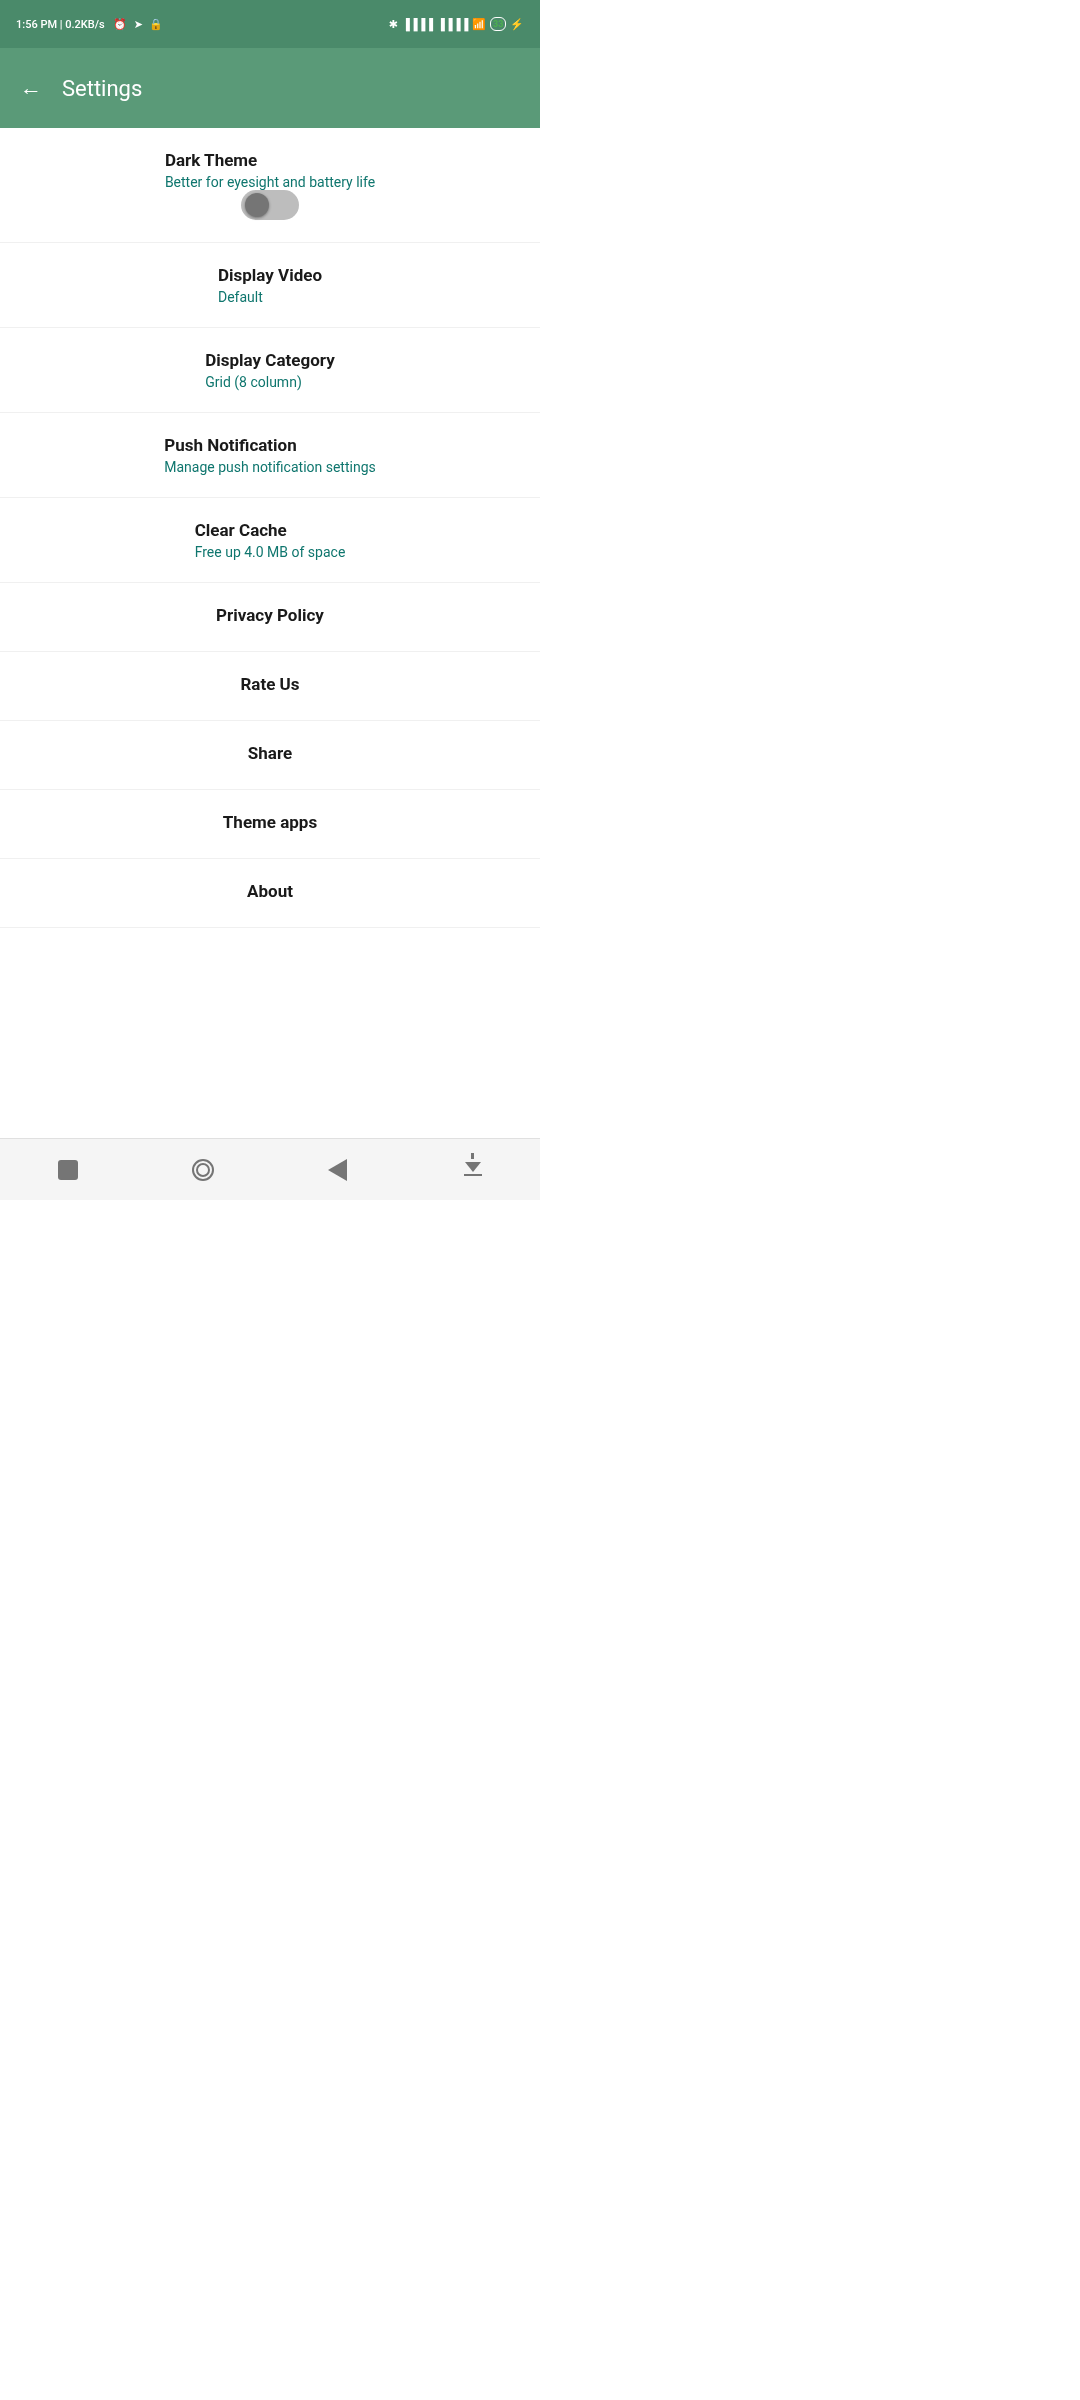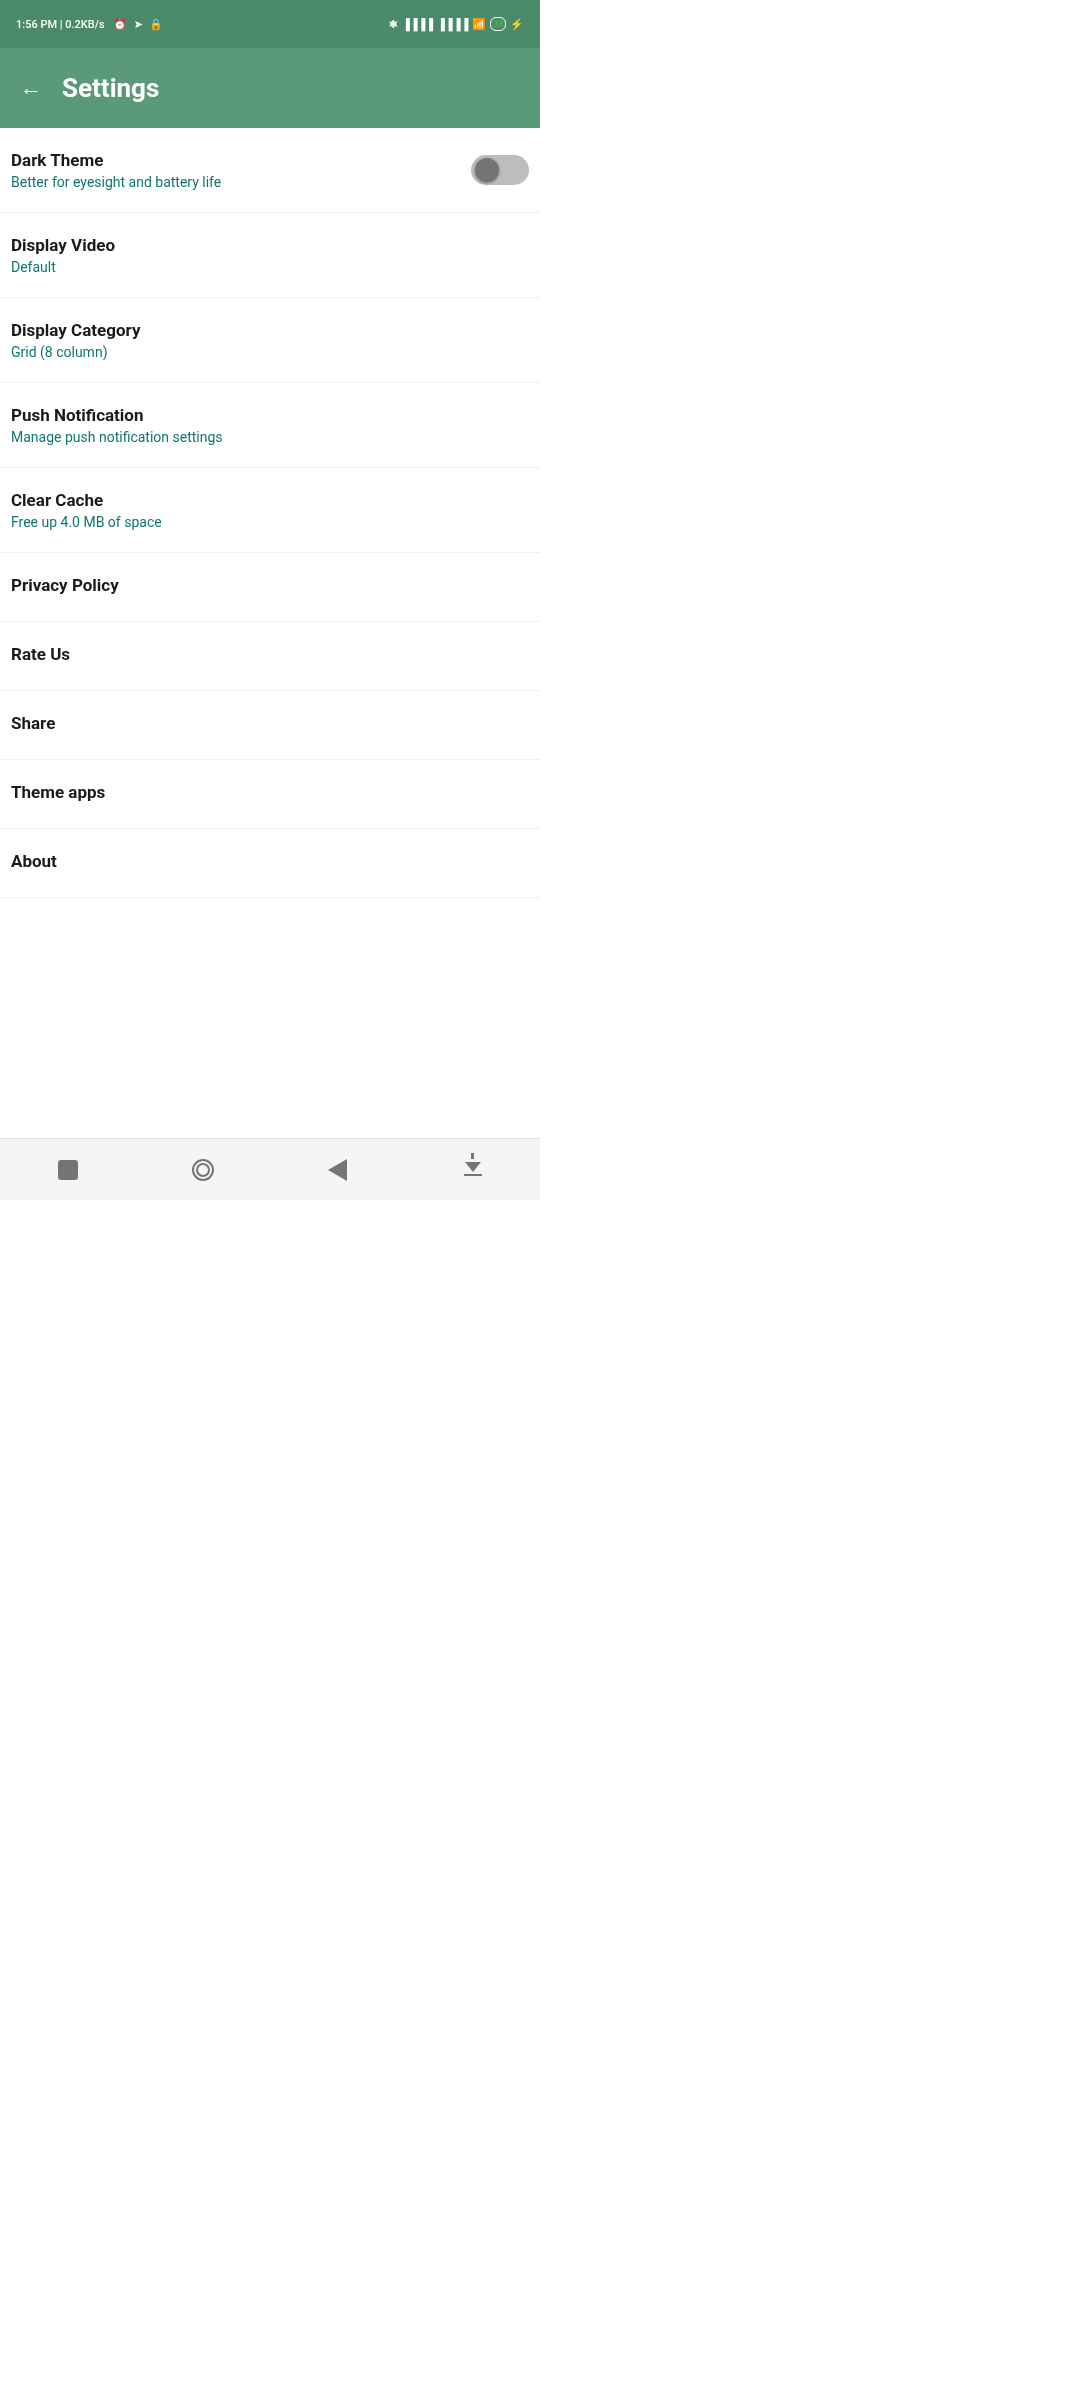--- a/index.html
+++ b/index.html
@@ -65,37 +65,38 @@
     }
 
     .back-arrow {
       color: white;
       font-size: 22px;
       cursor: pointer;
     }
 
     .header-title {
       color: white;
-      font-size: 26px;
-      font-weight: 700;
+      font-size: 22px;
+      font-weight: 400;
     }
 
     
     .settings-content {
       background: #ffffff;
       flex: 1;
     }
 
     .setting-item {
       padding: 22px 11px;
       border-bottom: 1px solid #f0f0f0;
       display: flex;
       justify-content: center;
       align-items: center;
       cursor: pointer;
+      flex-direction: column;
     }
 
     .setting-item-text {
       flex: 1;
     }
 
     .setting-title {
       font-size: 17px;
       font-weight: 700;
       color: #1a1a1a;

